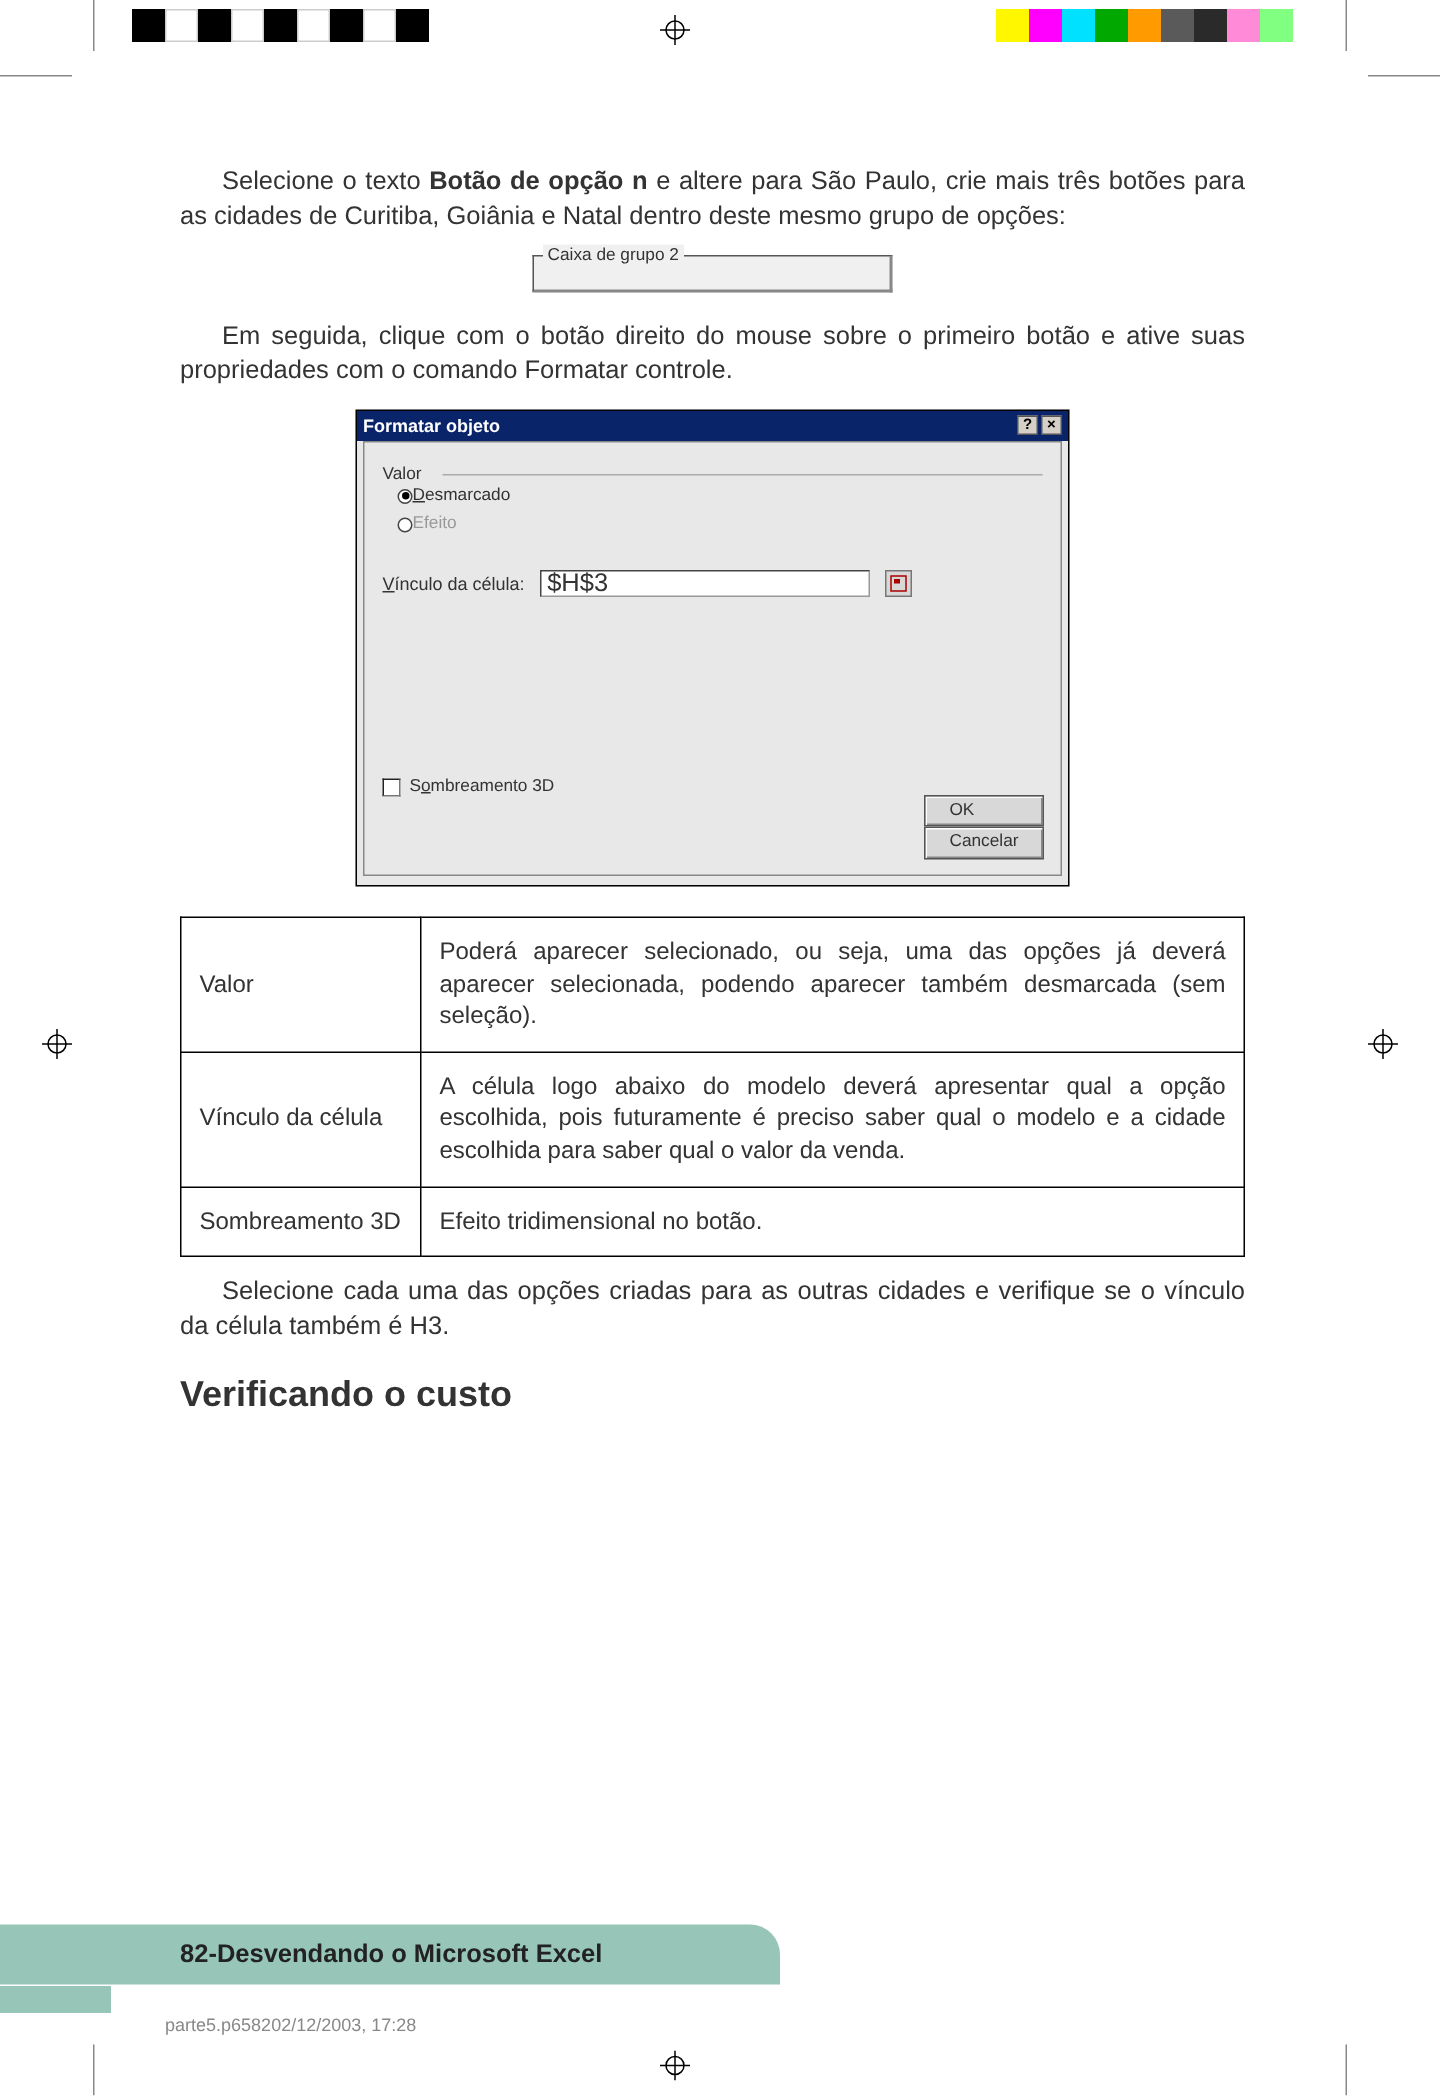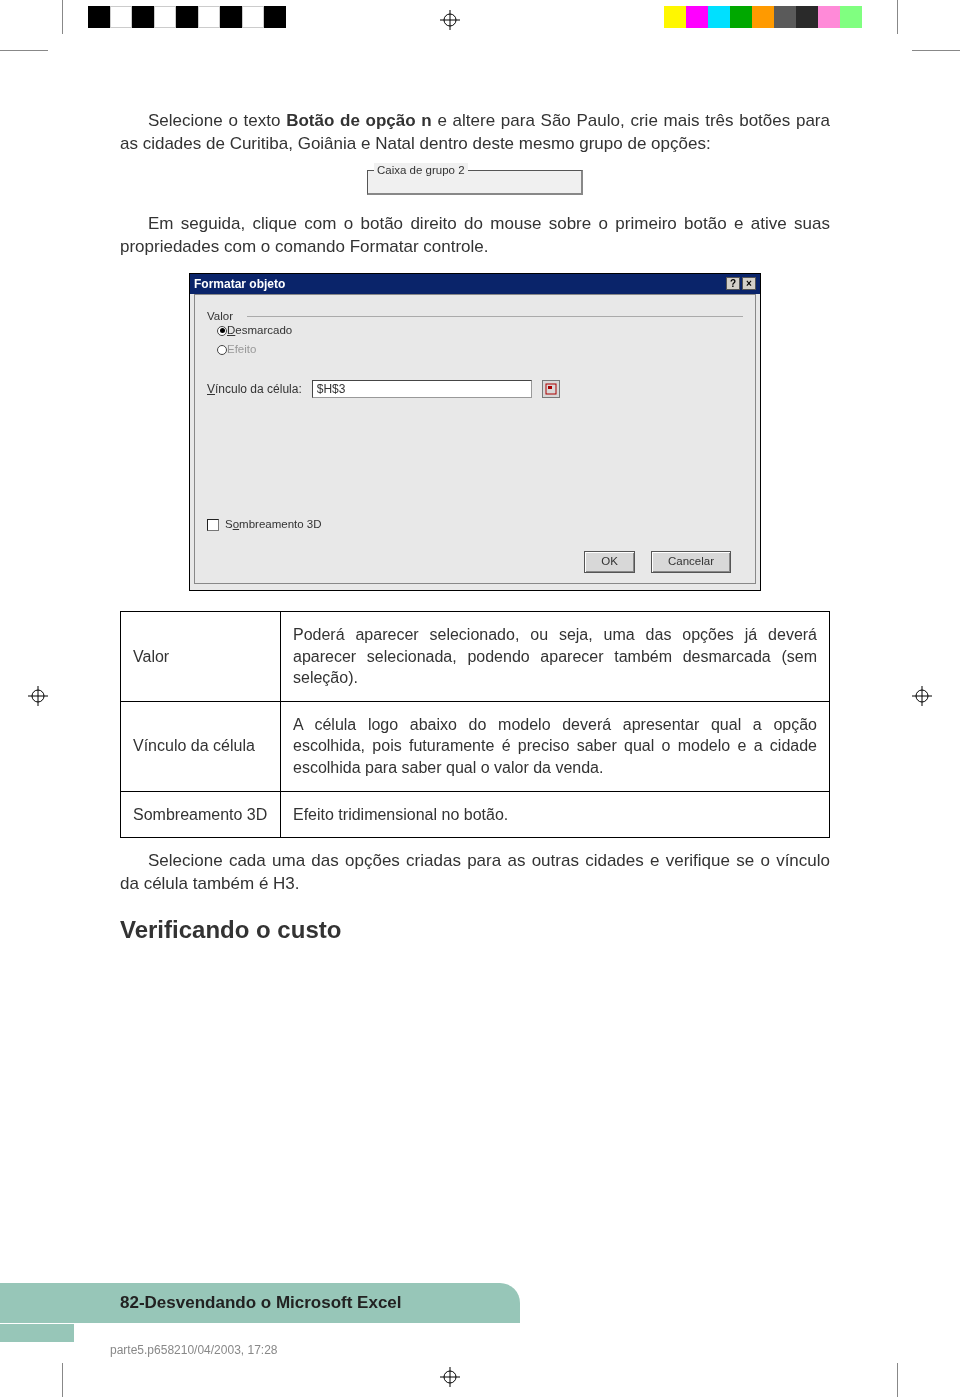--- a/index.html
+++ b/index.html
@@ -26,21 +26,21 @@
     top: 110px;
     width: 710px;
     font-size: 17px;
     line-height: 1.35;
   }
   .para { text-align: justify; margin-bottom: 14px; }
   .indent { text-indent: 28px; }
   .bold { font-weight: bold; }
 
   
-  .groupbox-fig { margin: 6px auto 18px; width: 216px; }
+  .groupbox-fig { margin: 6px auto 18px; width: 240px; }
   .groupbox {
     border: 1px solid #555;
     background: #f0f0f0;
     position: relative;
     padding: 12px 10px 10px;
     font-size: 12px;
   }
   .groupbox .legend {
     position: absolute;
     top: -8px; left: 6px;
@@ -53,21 +53,21 @@
   .radio-circle {
     width: 11px; height: 11px; border: 1px solid #444; border-radius: 50%;
     display: inline-flex; align-items: center; justify-content: center;
     background: #fff;
   }
   .radio-dot { width: 5px; height: 5px; background: #000; border-radius: 50%; }
   .groupbox-shadow { border-bottom: 2px solid #888; border-right: 2px solid #888; }
 
   
   .dialog {
-    width: 572px;
+    width: 476px;
     margin: 8px auto 20px;
     border: 1px solid #000;
     background: #e8e8e8;
     font-size: 12px;
   }
   .titlebar {
     background: #0a246a;
     color: #fff;
     display: flex;
     align-items: center;
@@ -109,34 +109,34 @@
   }
   .fieldset .flabel {
     position: absolute; top: 0; left: 0;
     padding: 0 4px 0 0; font-size: 11.5px;
   }
   .dlg-radio { display: flex; align-items: center; gap: 0; margin: 4px 0; font-size: 11.5px; text-align: right; }
   .dlg-radio .radio-circle { width: 10px; height: 10px; }
   .dlg-row { display: flex; align-items: center; gap: 10px; margin-top: 6px; }
   .dlg-input {
     border: 1px inset #999; background: #fff; height: 18px;
-    padding: 0 4px; font-size: 12px; width: 220px;
+    padding: 0 4px; font-size: 17px; width: 220px;
     display: flex; align-items: center;
   }
   .ref-btn {
     width: 18px; height: 18px; border: 1px solid #777;
     background: #d8d8d8; display: flex; align-items: center; justify-content: center;
     font-size: 10px; cursor: pointer;
   }
   .chk-row { display: flex; align-items: center; gap: 6px; font-size: 11.5px; position: absolute; bottom: 50px; left: 12px; }
   .chk {
     width: 12px; height: 12px; border: 1px inset #777; background: #fff;
   }
   .dlg-buttons {
-    position: absolute; right: 24px; bottom: 10px; display: flex; gap: 16px;
+    position: absolute; right: 11px; bottom: 10px; display: flex; gap: 0; flex-direction: column;
   }
   .dlg-btn {
     border: 1px solid #555; background: #d8d8d8;
     padding: 2px 16px; font-size: 11.5px; cursor: pointer;
     box-shadow: 1px 1px 0 #fff inset, -1px -1px 0 #888 inset;
   }
   .disabled { color: #999; }
 
   
   .deftable {
@@ -344,14 +344,14 @@
 <div class="teal-band">
   <span>82</span>
   <span> - </span>
   <span>Desvendando o Microsoft Excel</span>
 </div>
 <div class="teal-tab"></div>
 
 <div class="doc-footer">
   <span>parte5.p65</span>
   <span>82</span>
-  <span>10/04/2003, 17:28</span>
+  <span>02/12/2003, 17:28</span>
 </div>
 
 </body></html>

